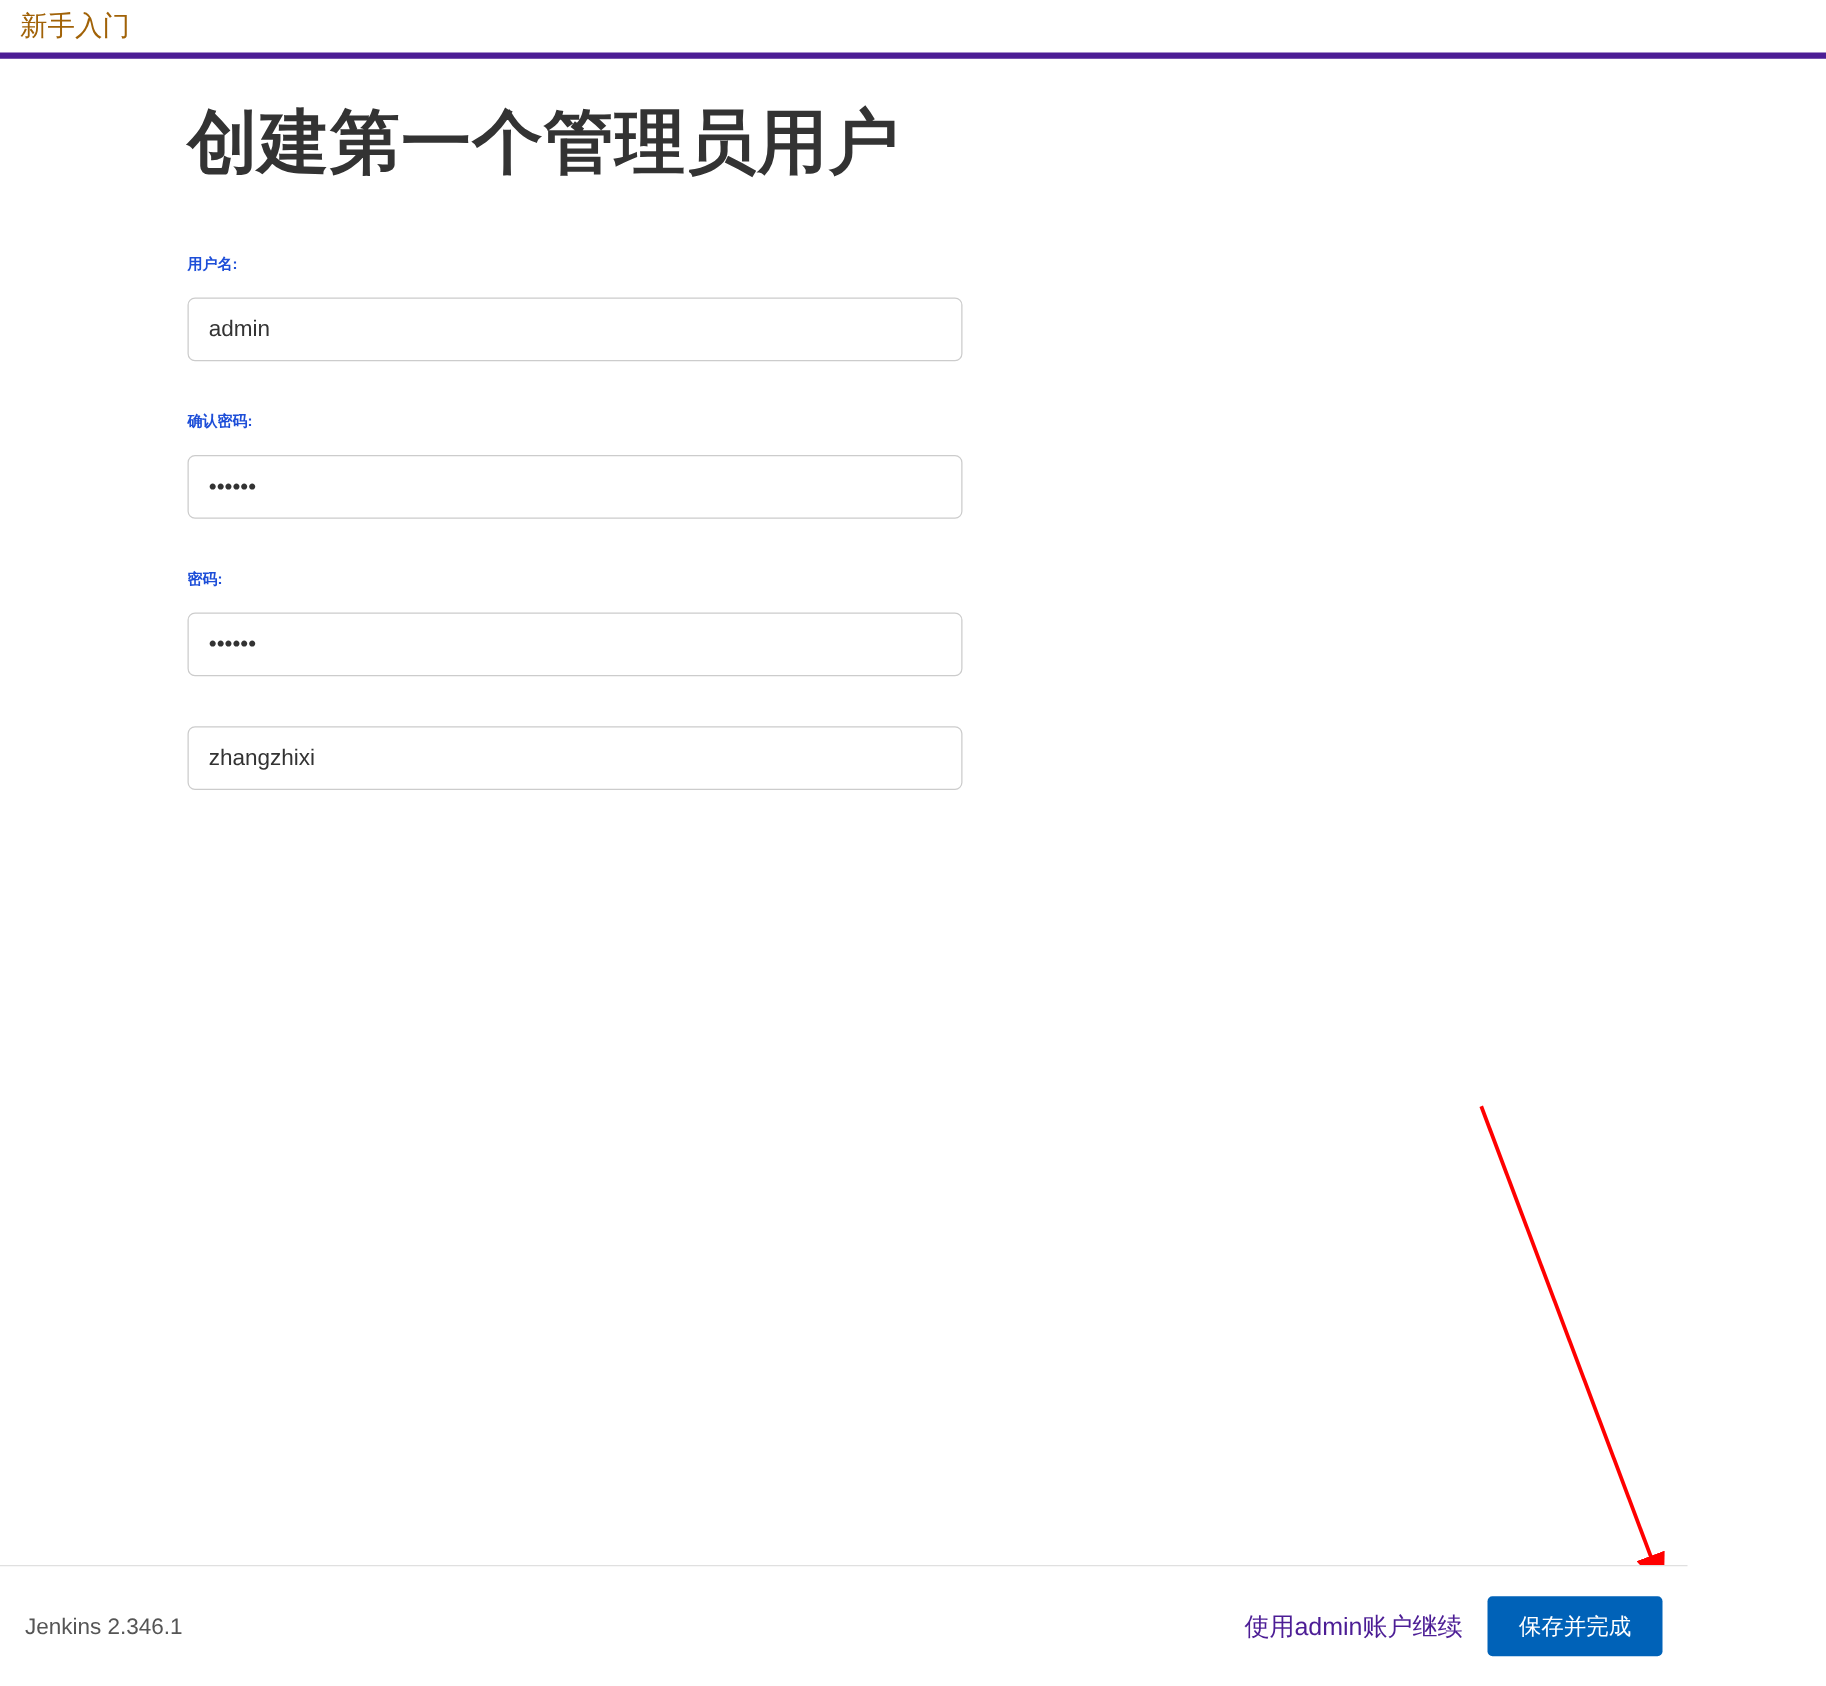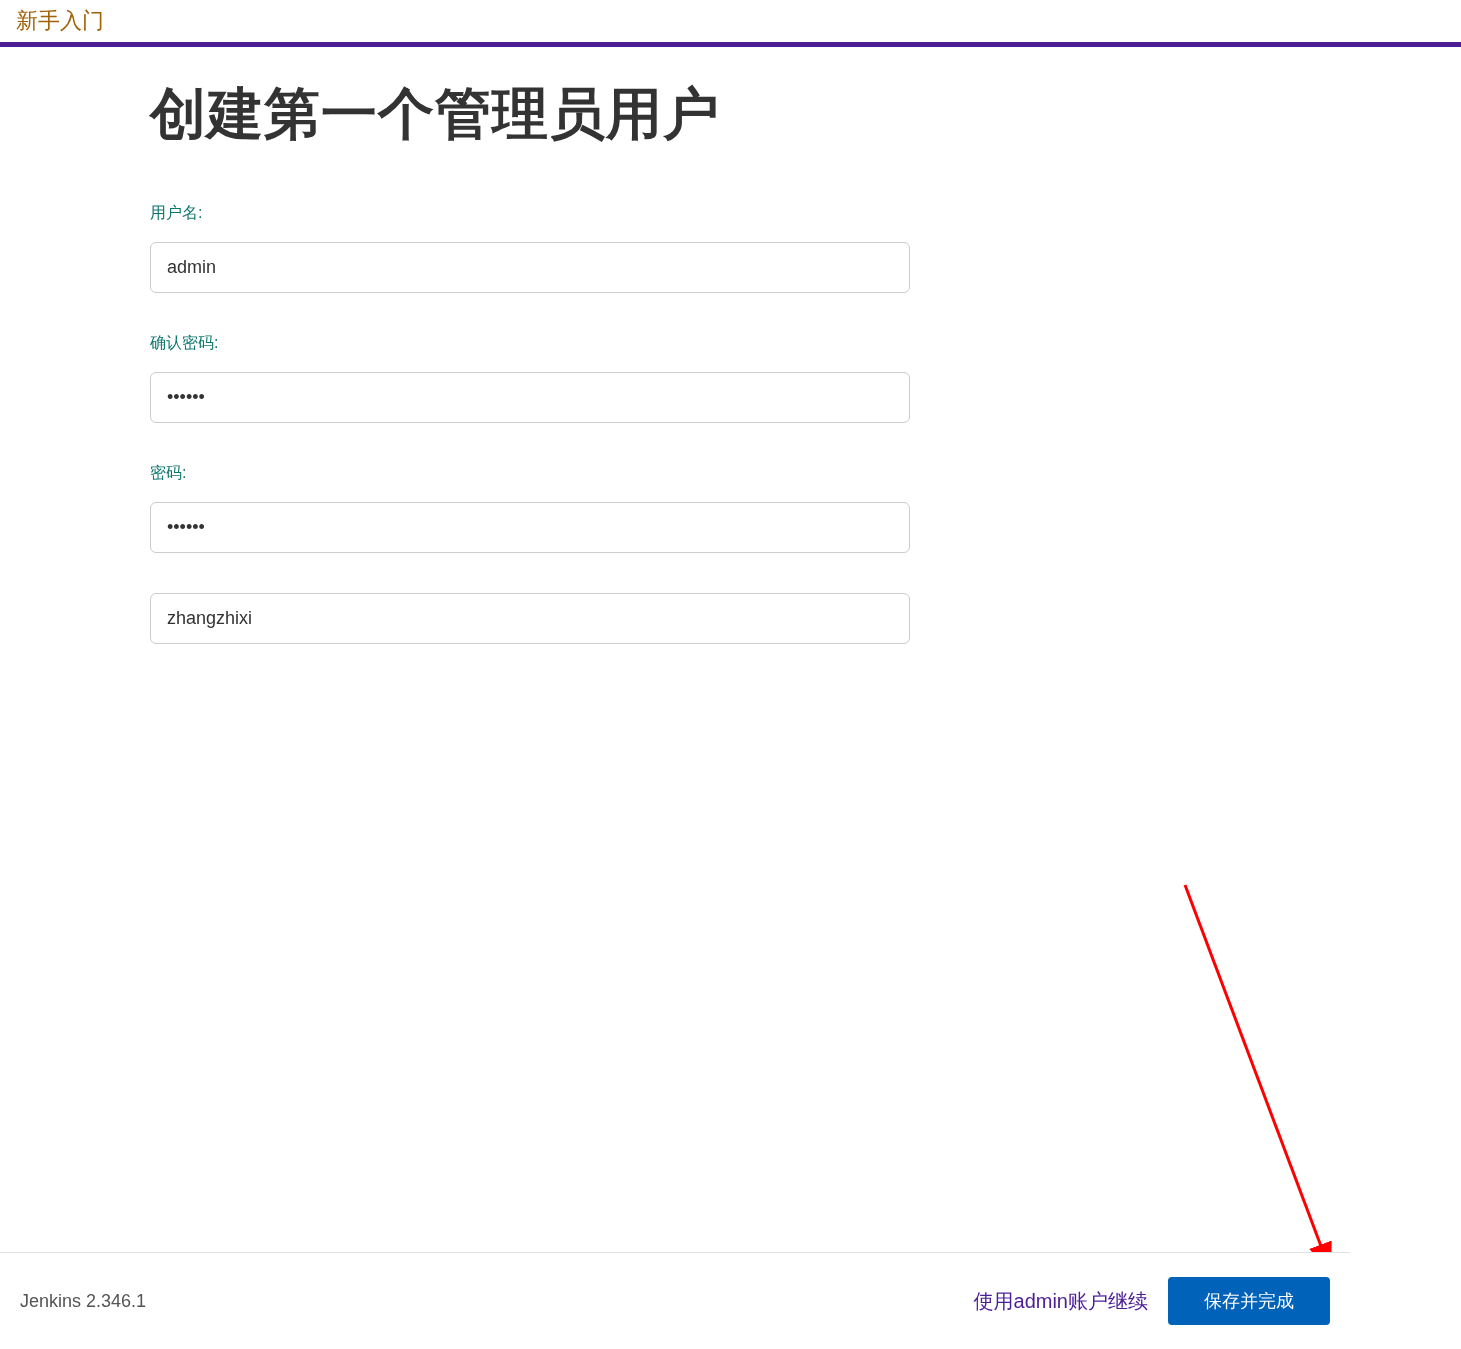--- a/index.html
+++ b/index.html
@@ -31,26 +31,27 @@
       font-weight: 700;
       color: #333;
       margin-bottom: 50px;
       letter-spacing: 1px;
     }
     .form-group {
       margin-bottom: 40px;
     }
     .form-label {
       display: block;
-      font-size: 16px;
-      color: #0f766e;
+      font-size: 12px;
+      color: #1d4ed8;
       margin-bottom: 18px;
+      font-weight: bold;
     }
     .form-input {
-      width: 760px;
+      width: 620px;
       padding: 14px 16px;
       font-size: 18px;
       border: 1px solid #ccc;
       border-radius: 6px;
       color: #333;
       outline: none;
       background: #fff;
     }
     .footer {
       position: fixed;
@@ -77,21 +78,21 @@
     .link-button {
       color: #4c1d95;
       font-size: 20px;
       cursor: pointer;
       text-decoration: none;
     }
     .primary-button {
       background: #0062b8;
       color: #fff;
       border: none;
-      padding: 12px 36px;
+      padding: 12px 25px;
       font-size: 18px;
       border-radius: 4px;
       cursor: pointer;
     }
     .arrow-svg {
       position: absolute;
       top: 880px;
       left: 1180px;
       pointer-events: none;
     }

